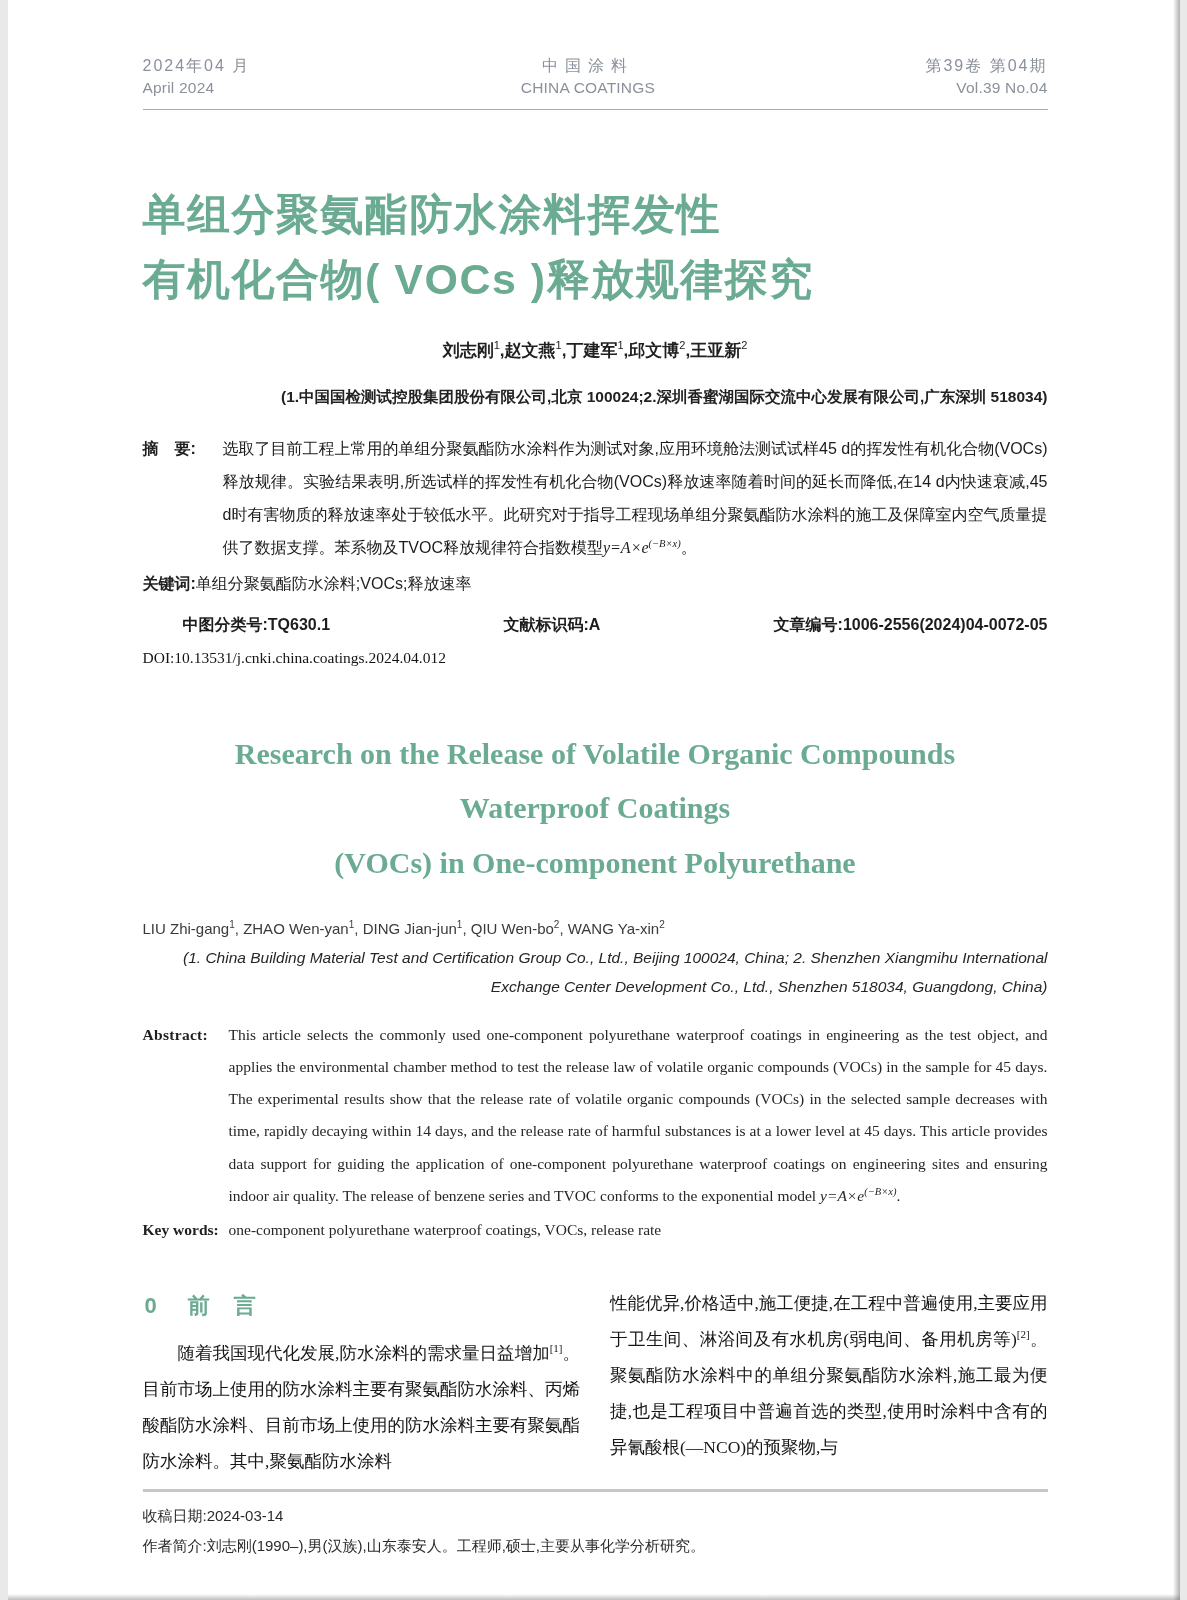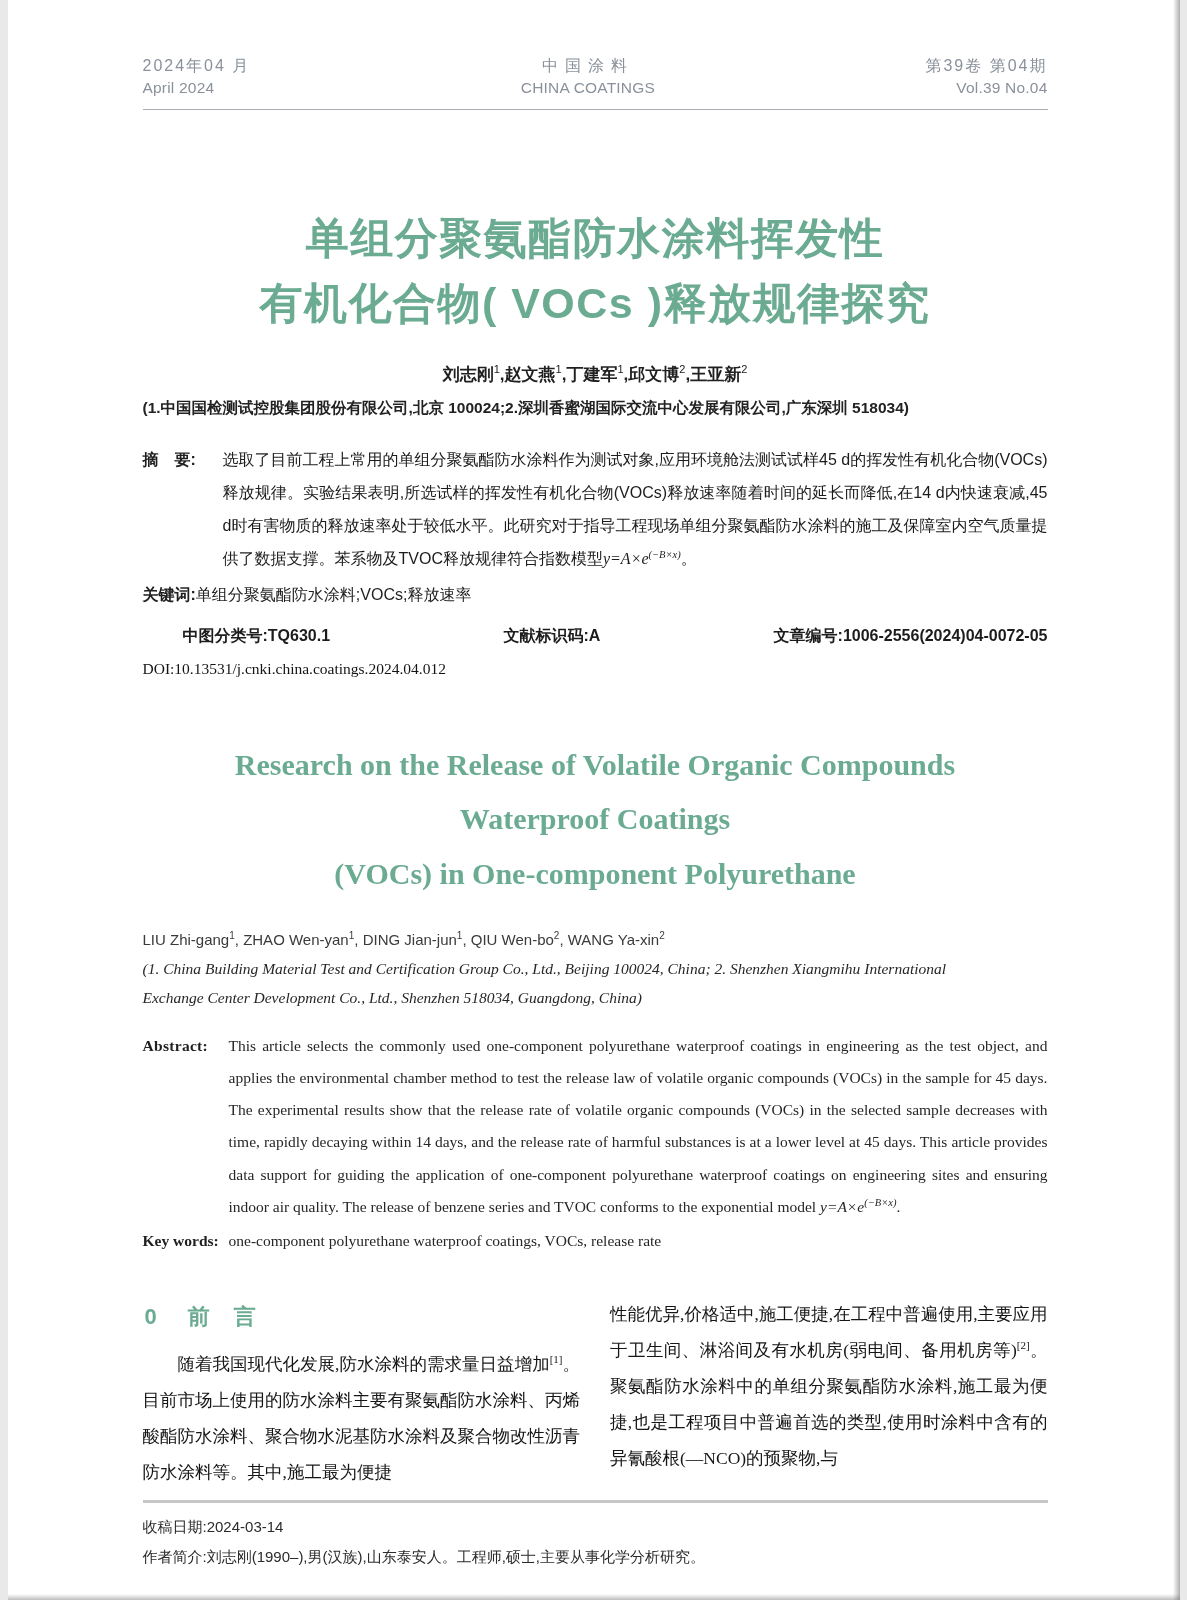--- a/index.html
+++ b/index.html
@@ -40,27 +40,27 @@
     font-size:16px;line-height:1.45;
   }
   .jheader .c{text-align:center;letter-spacing:0;}
   .jheader .r{text-align:right;}
   .jheader .cn{letter-spacing:2px;}
   .jheader .c .cn{letter-spacing:7px;}
   .jheader .en{font-size:15.5px;letter-spacing:.2px;}
 
   
   .title-cn{
-    margin-top:96px;text-align:center;
+    margin-top:72px;text-align:left;
     color:var(--green);
     font-size:43px;font-weight:700;line-height:1.52;letter-spacing:1.5px;
   }
   .authors-cn{margin-top:27px;text-align:center;font-size:17px;font-weight:700;color:#202020;}
   .authors-cn sup{font-size:11px;font-weight:400;}
-  .affil-cn{margin-top:12px;text-align:left;font-size:15.5px;font-weight:600;color:#222;}
+  .affil-cn{margin-top:25px;text-align:right;font-size:15.5px;font-weight:600;color:#222;}
 
   
   .hang{display:flex;margin-top:25px;}
   .hang .lbl{flex:none;font-weight:700;font-size:16px;line-height:2.05;}
   .hang .lbl.cnlbl{width:80px;}
   .hang .txt{flex:1;font-size:16px;line-height:2.05;text-align:justify;color:#1c1c1c;}
   .kw-row{display:flex;margin-top:3px;}
   .kw-row .lbl{flex:none;font-weight:700;font-size:16px;line-height:2.0;}
   .kw-row .txt{flex:1;font-size:16px;line-height:2.0;}
 
@@ -73,22 +73,22 @@
 
   
   .title-en{
     margin-top:60px;text-align:center;color:var(--green);
     font-family:"Liberation Serif","DejaVu Serif",serif;
     font-size:30px;font-weight:700;line-height:1.82;
   }
   .authors-en{margin-top:29px;text-align:left;font-size:15px;color:#3a3a3a;}
   .authors-en sup{font-size:10px;}
   .affil-en{
-    margin-top:7px;text-align:left;
-    font-family:Liberation Serif, serif;font-style:italic;
+    margin-top:7px;text-align:right;
+    font-family:Liberation Sans, sans-serif;font-style:italic;
     font-size:15.5px;line-height:1.85;color:#262626;
   }
 
   
   .hang-en{display:flex;margin-top:17px;}
   .hang-en .lbl{flex:none;width:86px;font-family:"Liberation Serif","DejaVu Serif",serif;font-weight:700;font-size:15.5px;line-height:2.08;letter-spacing:.3px;}
   .hang-en .txt{flex:1;font-family:"Liberation Serif","DejaVu Serif",serif;font-size:15.5px;line-height:2.08;text-align:justify;color:#262626;}
   .kw-en{display:flex;margin-top:2px;}
   .kw-en .lbl{flex:none;width:86px;font-family:"Liberation Serif","DejaVu Serif",serif;font-weight:700;font-size:15.5px;line-height:2.0;}
   .kw-en .txt{flex:1;font-family:"Liberation Serif","DejaVu Serif",serif;font-size:15.5px;line-height:2.0;color:#262626;}
@@ -184,21 +184,21 @@
     <div class="kw-en">
       <div class="lbl">Key words:</div>
       <div class="txt">one-component polyurethane waterproof coatings, VOCs, release rate</div>
     </div>
 
     <div class="cols">
       <div class="col">
         <div class="sec-head">
           <span class="num">0</span><span>前　言</span>
         </div>
-        <p class="para indent"><span>随着我国现代化发展,防水涂料的需求量日益增加</span><sup class="ref">[1]</sup><span>。目前市场上使用的防水涂料主要有聚氨酯防水涂料、丙烯酸酯防水涂料、聚合物水泥基防水涂料及聚合物改性沥青防水涂料等。其中,施工最为便捷</span></p>
+        <p class="para indent"><span>随着我国现代化发展,防水涂料的需求量日益增加</span><sup class="ref">[1]</sup><span>。目前市场上使用的防水涂料主要有聚氨酯防水涂料、丙烯酸酯防水涂料、目前市场上使用的防水涂料主要有聚氨酯防水涂料。其中,聚氨酯防水涂料</span></p>
       </div>
       <div class="col">
         <p class="para"><span>性能优异,价格适中,施工便捷,在工程中普遍使用,主要应用于卫生间、淋浴间及有水机房(弱电间、备用机房等)</span><sup class="ref">[2]</sup><span>。聚氨酯防水涂料中的单组分聚氨酯防水涂料,施工最为便捷,也是工程项目中普遍首选的类型,使用时涂料中含有的异氰酸根(—NCO)的预聚物,与</span></p>
       </div>
     </div>
 
     <div class="footnote">
       <span class="fl"><span>收稿日期:</span><span>2024-03-14</span></span>
       <span class="fl"><span>作者简介:</span><span>刘志刚(1990–),男(汉族),山东泰安人。工程师,硕士,主要从事化学分析研究。</span></span>
 

